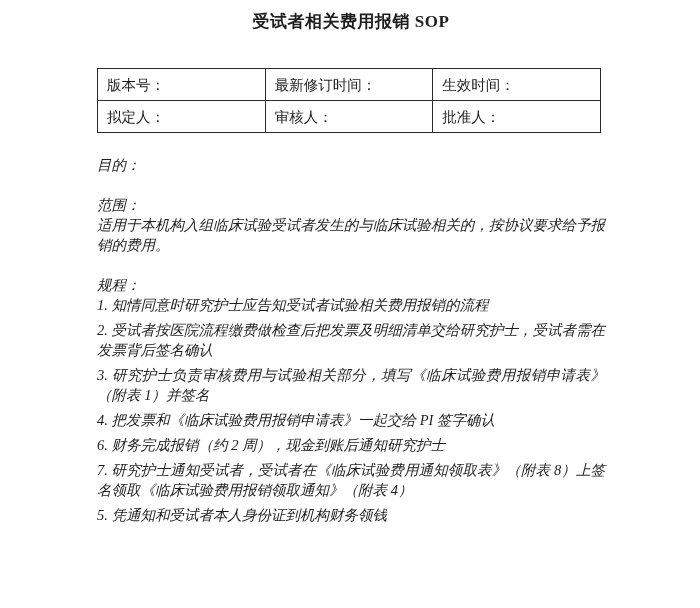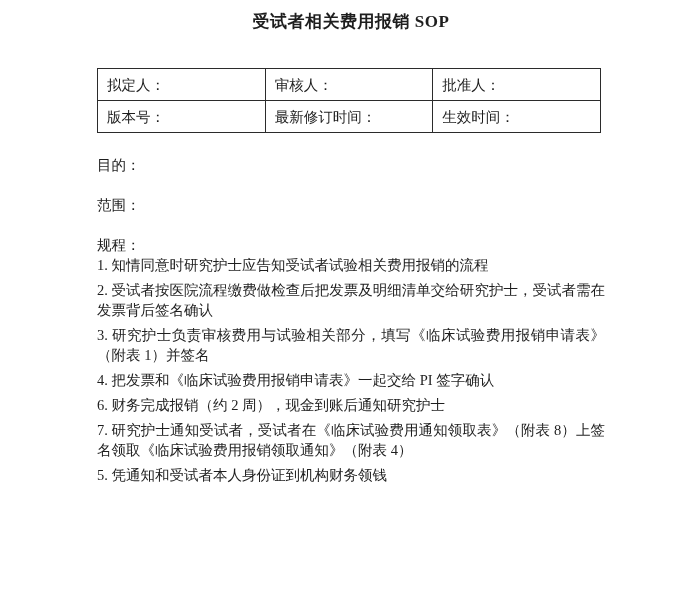--- a/index.html
+++ b/index.html
@@ -38,20 +38,21 @@
     border: 1px solid #2b2b2b;
     width: 33.33%;
     height: 31px;
     padding: 0 4px 0 9px;
     font-size: 14.5px;
     vertical-align: middle;
     line-height: 18px;
   }
   .sections {
     margin-top: 22px;
+    font-style: italic;
   }
   .section {
     margin-top: 20px;
   }
   .section:first-child {
     margin-top: 0;
   }
   .section p {
     margin: 0;
     font-size: 14.5px;
@@ -65,40 +66,41 @@
 </head>
 <body>
 
 <div class="page">
 
   <h1 class="doc-title">受试者相关费用报销 SOP</h1>
 
   <table class="info-table">
     <tbody>
       <tr>
+        <td>版本号：</td>
+        <td>最新修订时间：</td>
+        <td>生效时间：</td>
+      </tr>
+      <tr>
         <td>拟定人：</td>
         <td>审核人：</td>
         <td>批准人：</td>
-      </tr>
-      <tr>
-        <td>版本号：</td>
-        <td>最新修订时间：</td>
-        <td>生效时间：</td>
       </tr>
     </tbody>
   </table>
 
   <div class="sections">
 
     <div class="section">
       <p class="heading">目的：</p>
     </div>
 
     <div class="section">
       <p class="heading">范围：</p>
+      <p class="body">适用于本机构入组临床试验受试者发生的与临床试验相关的，按协议要求给予报销的费用。</p>
     </div>
 
     <div class="section">
       <p class="heading">规程：</p>
       <p class="item">1. 知情同意时研究护士应告知受试者试验相关费用报销的流程</p>
       <p class="item">2. 受试者按医院流程缴费做检查后把发票及明细清单交给研究护士，受试者需在发票背后签名确认</p>
       <p class="item">3. 研究护士负责审核费用与试验相关部分，填写《临床试验费用报销申请表》（附表 1）并签名</p>
       <p class="item">4. 把发票和《临床试验费用报销申请表》一起交给 PI 签字确认</p>
       <p class="item">6. 财务完成报销（约 2 周），现金到账后通知研究护士</p>
       <p class="item">7. 研究护士通知受试者，受试者在《临床试验费用通知领取表》（附表 8）上签名领取《临床试验费用报销领取通知》（附表 4）</p>

